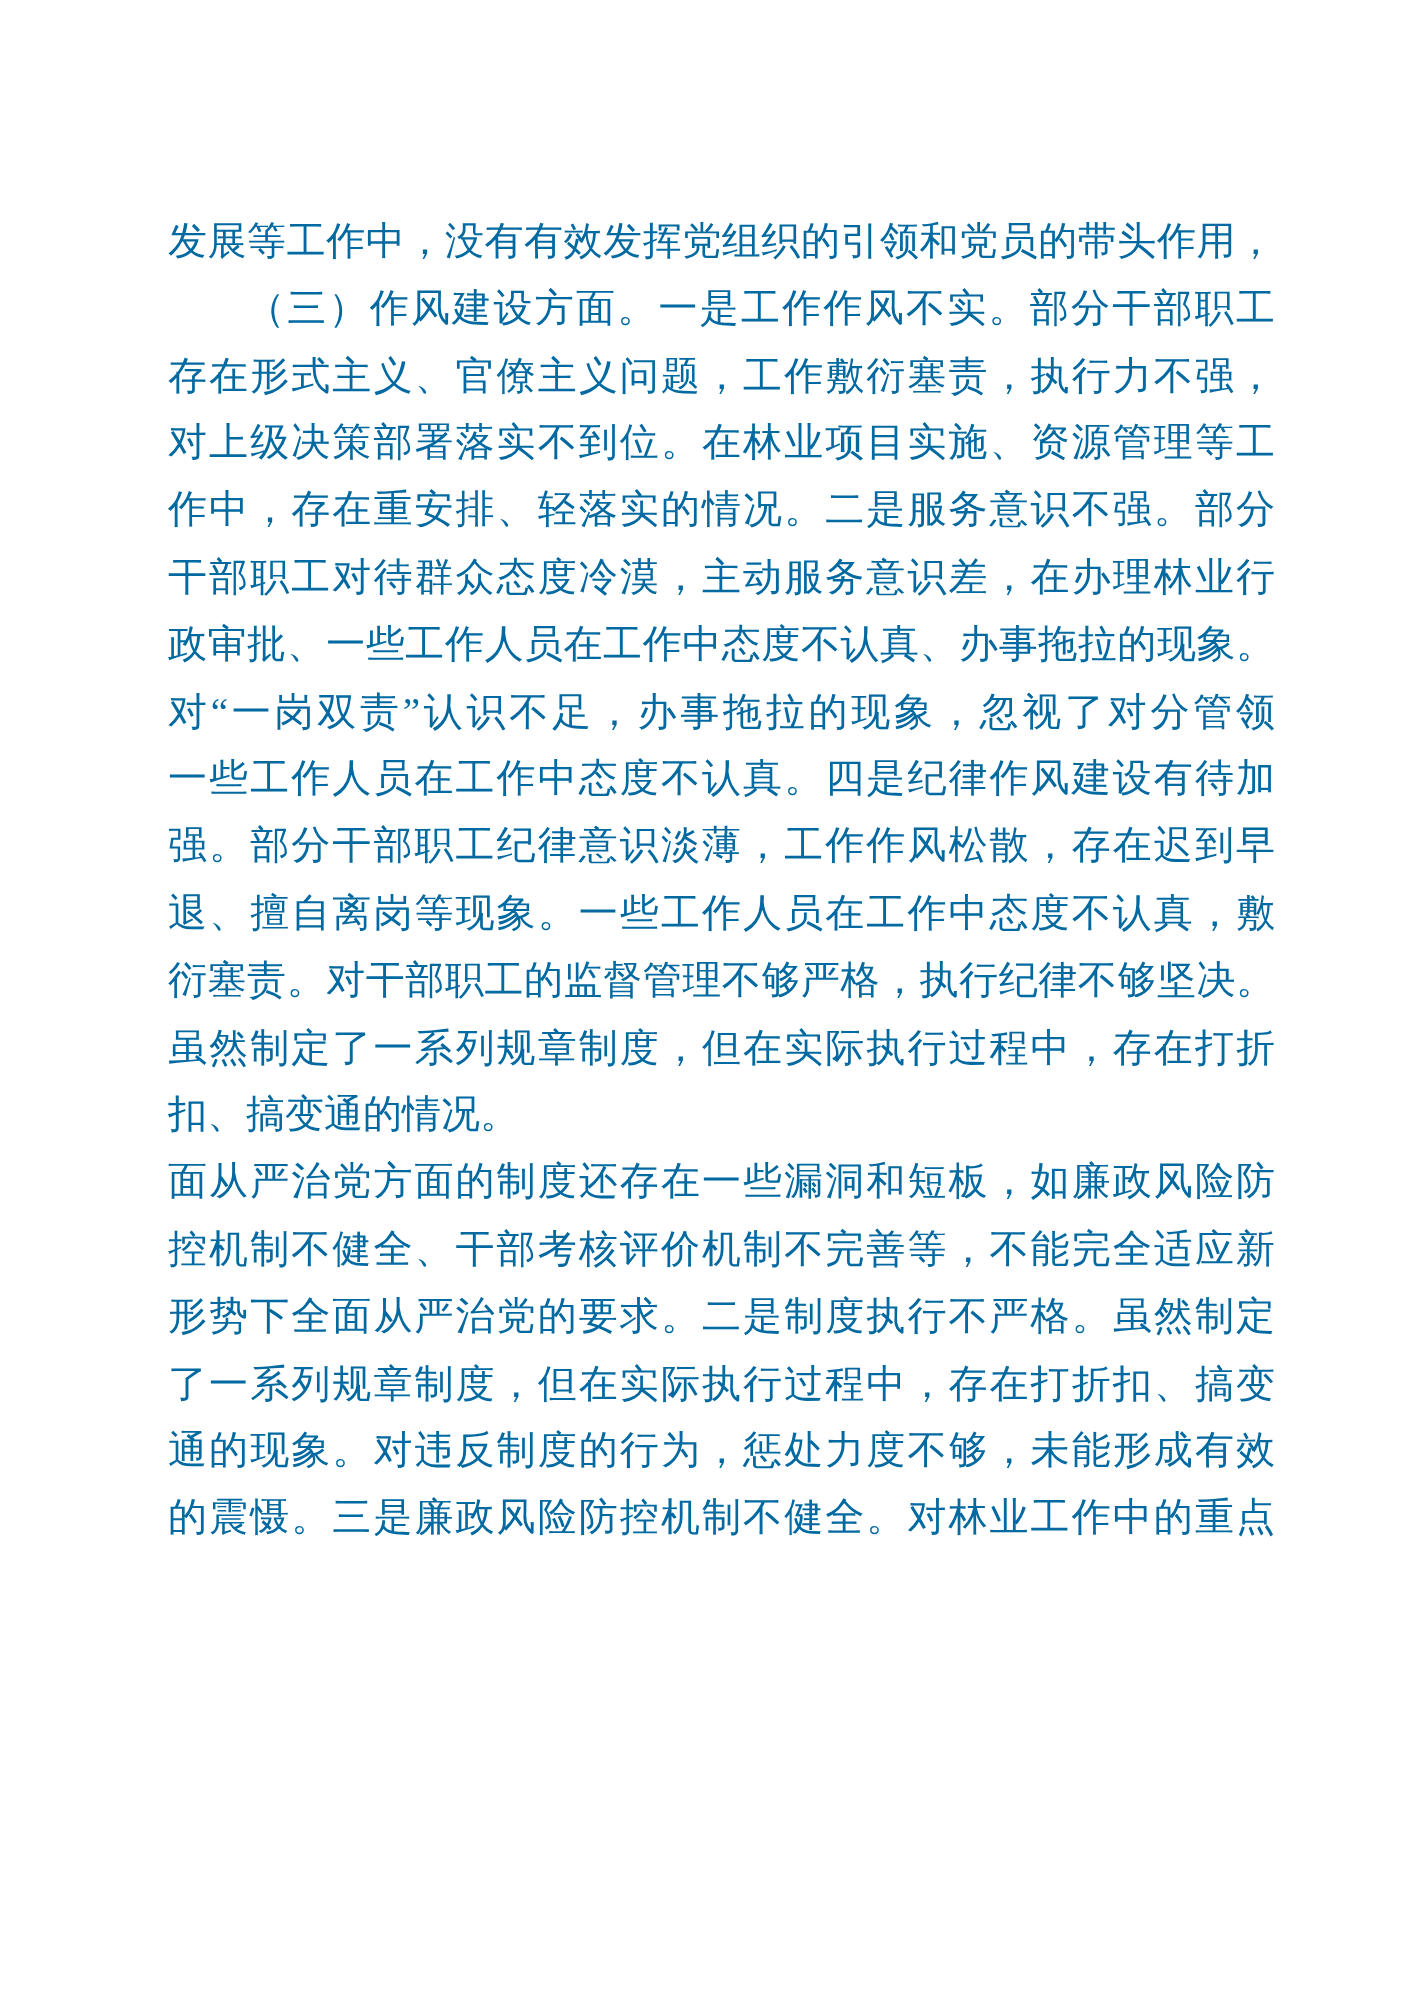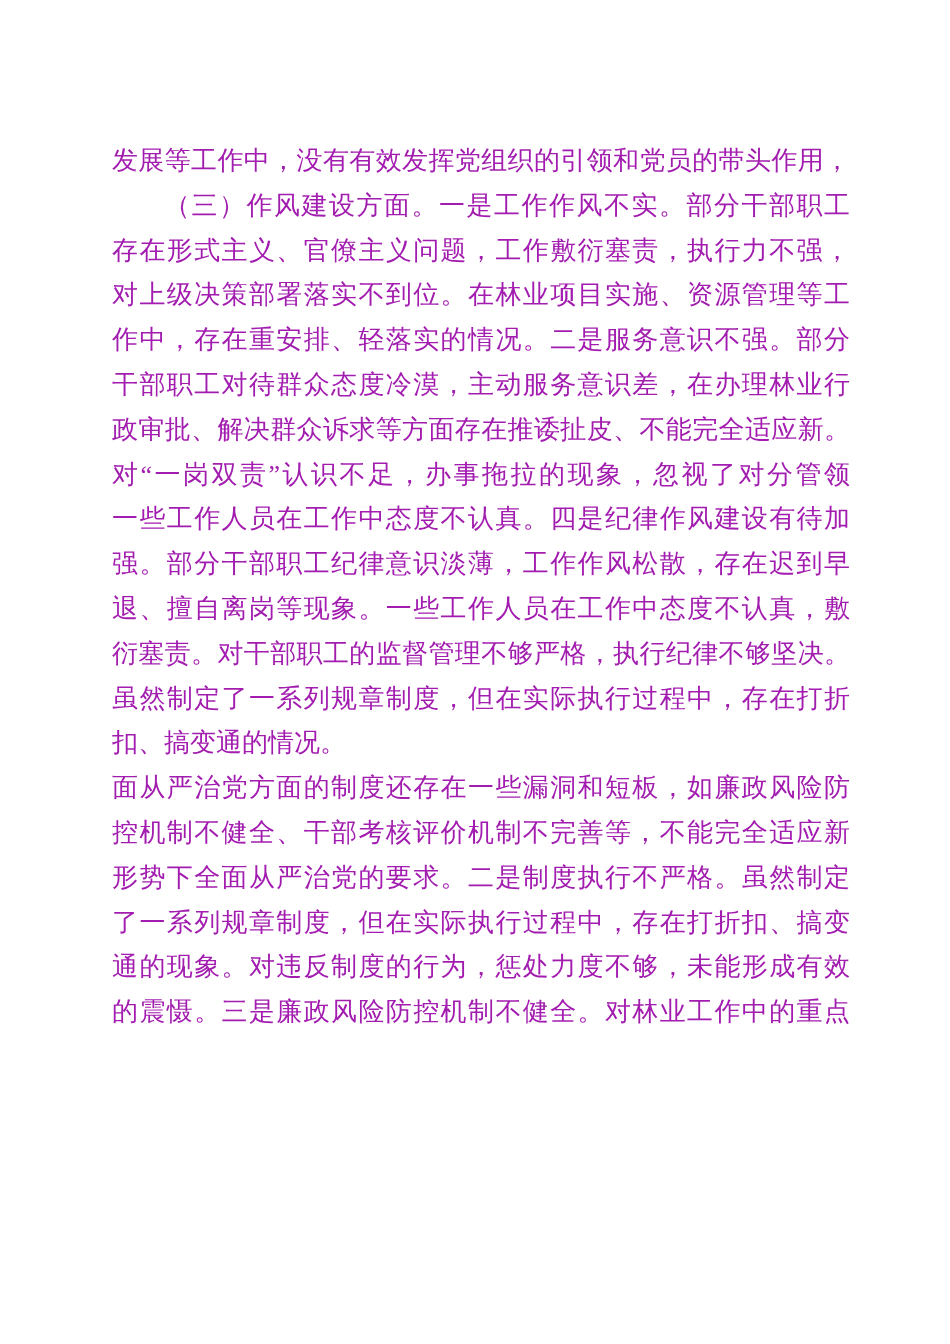--- a/index.html
+++ b/index.html
@@ -7,21 +7,21 @@
     padding: 0;
     background: #ffffff;
   }
   .page {
     position: relative;
     width: 950px;
     height: 1344px;
     background: #ffffff;
     overflow: hidden;
     font-family: "Liberation Serif", "DejaVu Serif", serif;
-    color: #a21caf;
+    color: #0369a1;
   }
   .content {
     position: absolute;
     left: 112px;
     top: 139px;
     width: 738px;
   }
   .line {
     font-size: 26px;
     line-height: 44.8px;
@@ -47,21 +47,21 @@
 <body>
 
 <div class="page">
   <div class="content">
     <div class="line">发展等工作中，没有有效发挥党组织的引领和党员的带头作用，</div>
     <div class="line indent"><span class="b">（三）作风建设方面。</span><span>一是工作作风不实。部分干部职工</span></div>
     <div class="line">存在形式主义、官僚主义问题，工作敷衍塞责，执行力不强，</div>
     <div class="line">对上级决策部署落实不到位。在林业项目实施、资源管理等工</div>
     <div class="line">作中，存在重安排、轻落实的情况。二是服务意识不强。部分</div>
     <div class="line">干部职工对待群众态度冷漠，主动服务意识差，在办理林业行</div>
-    <div class="line">政审批、解决群众诉求等方面存在推诿扯皮、不能完全适应新。</div>
+    <div class="line">政审批、一些工作人员在工作中态度不认真、办事拖拉的现象。</div>
     <div class="line">对“一岗双责”认识不足，办事拖拉的现象，忽视了对分管领</div>
     <div class="line">一些工作人员在工作中态度不认真。四是纪律作风建设有待加</div>
     <div class="line">强。部分干部职工纪律意识淡薄，工作作风松散，存在迟到早</div>
     <div class="line">退、擅自离岗等现象。一些工作人员在工作中态度不认真，敷</div>
     <div class="line">衍塞责。对干部职工的监督管理不够严格，执行纪律不够坚决。</div>
     <div class="line">虽然制定了一系列规章制度，但在实际执行过程中，存在打折</div>
     <div class="line end">扣、搞变通的情况。</div>
     <div class="line">面从严治党方面的制度还存在一些漏洞和短板，如廉政风险防</div>
     <div class="line">控机制不健全、干部考核评价机制不完善等，不能完全适应新</div>
     <div class="line">形势下全面从严治党的要求。二是制度执行不严格。虽然制定</div>

